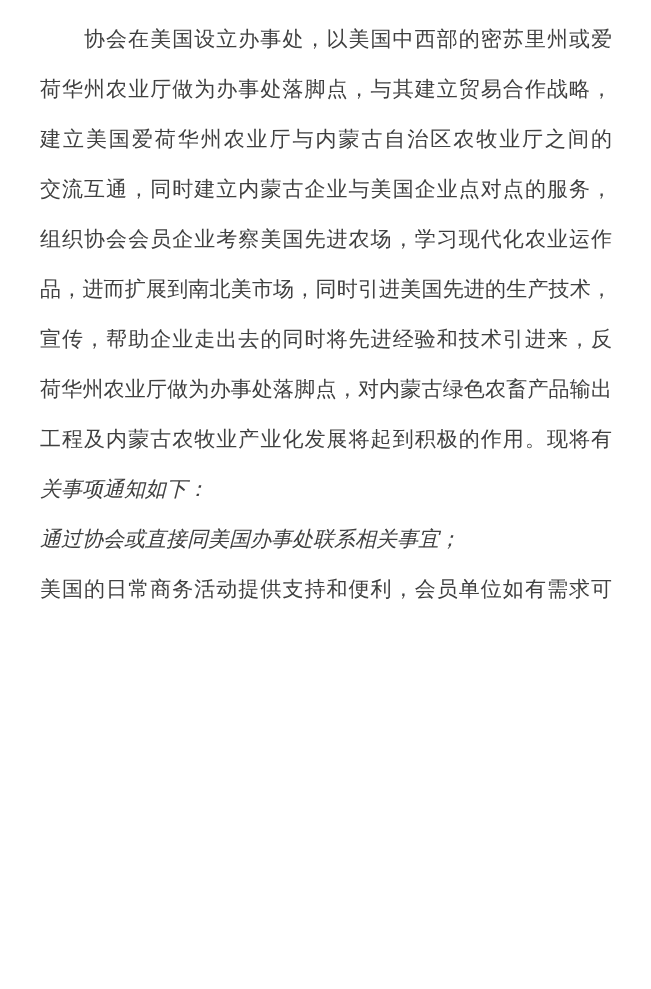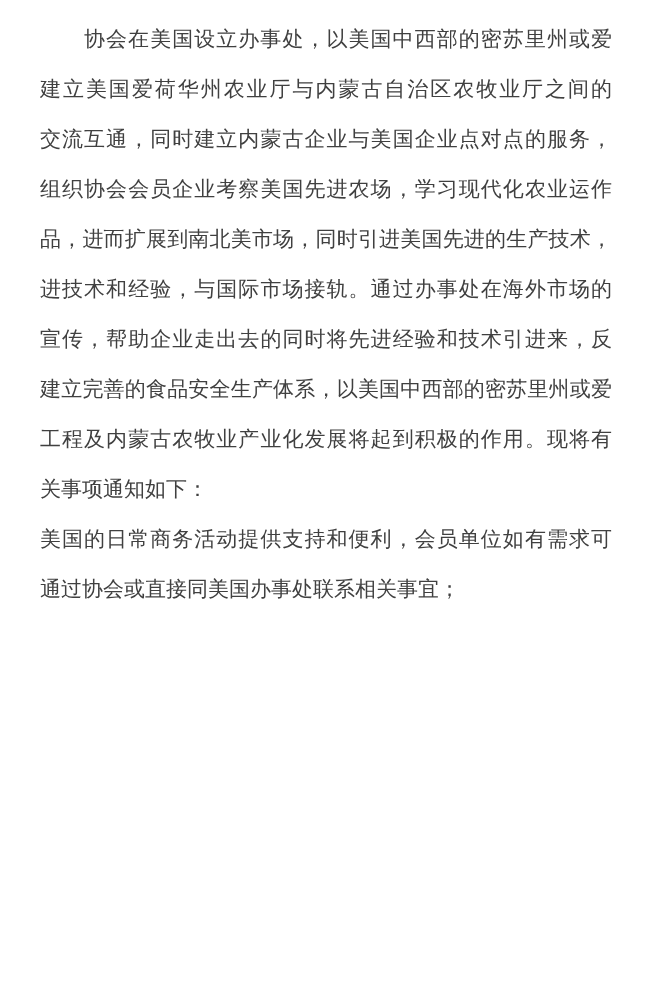--- a/index.html
+++ b/index.html
@@ -38,51 +38,52 @@
     text-align-last: justify;
     text-justify: inter-character;
     overflow: hidden;
   }
   .line.first {
     padding-left: 44px; 
   }
   .line.last {
     text-align: left;
     text-align-last: left;
+    font-style: italic;
   }
   .footer {
     position: absolute;
     left: 0;
     right: 0;
     top: 914px;
     height: 30px;
     line-height: 30px;
     text-align: center;
     font-size: 20px;
     letter-spacing: 2px;
   }
 </style>
 </head>
 <body>
 
 <div class="page" style="background: rgb(255, 255, 255); color: rgb(64, 64, 64);">
   <div class="content" id="doc-body">
       <div class="paragraph">
         <div class="line first">协会在美国设立办事处，以美国中西部的密苏里州或爱</div>
+        <div class="line">荷华州农业厅做为办事处落脚点，与其建立贸易合作战略，</div>
         <div class="line">建立美国爱荷华州农业厅与内蒙古自治区农牧业厅之间的</div>
         <div class="line">交流互通，同时建立内蒙古企业与美国企业点对点的服务，</div>
         <div class="line">组织协会会员企业考察美国先进农场，学习现代化农业运作</div>
         <div class="line">品，进而扩展到南北美市场，同时引进美国先进的生产技术，</div>
-        <div class="line">进技术和经验，与国际市场接轨。通过办事处在海外市场的</div>
         <div class="line">宣传，帮助企业走出去的同时将先进经验和技术引进来，反</div>
-        <div class="line">建立完善的食品安全生产体系，以美国中西部的密苏里州或爱</div>
+        <div class="line">荷华州农业厅做为办事处落脚点，对内蒙古绿色农畜产品输出</div>
         <div class="line">工程及内蒙古农牧业产业化发展将起到积极的作用。现将有</div>
         <div class="line last">关事项通知如下：</div>
       </div>
       <div class="paragraph">
+        <div class="line last">通过协会或直接同美国办事处联系相关事宜；</div>
         <div class="line">美国的日常商务活动提供支持和便利，会员单位如有需求可</div>
-        <div class="line last">通过协会或直接同美国办事处联系相关事宜；</div>
       </div>
     </div>
   <div class="footer">
     <span>- 2 -</span>
   </div>
 </div>
 
 </body></html>

